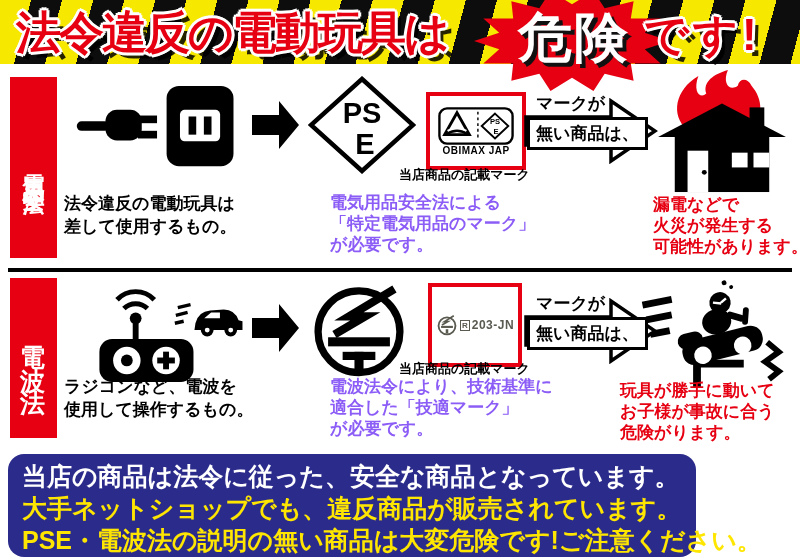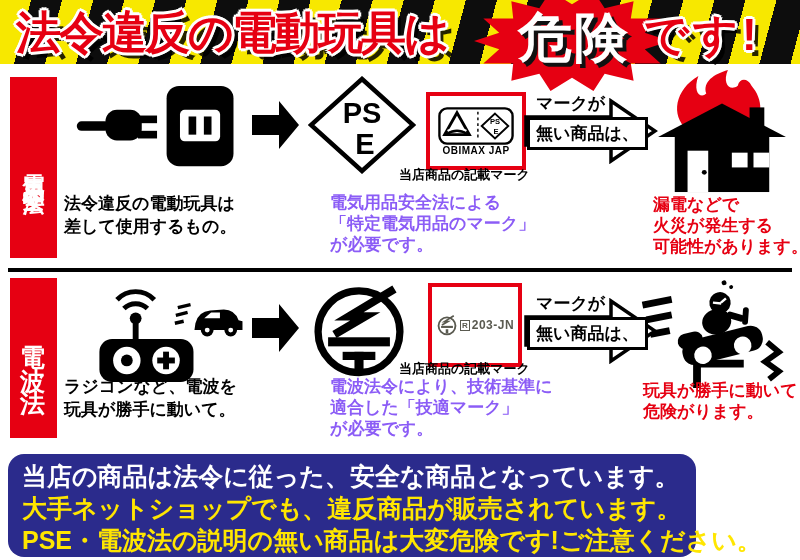--- a/index.html
+++ b/index.html
@@ -148,21 +148,21 @@
     <path d="M86,22 l13,-3 M84,30 l12,-3 M83,38 l9,-2" stroke="#000" stroke-width="3.5" fill="none"></path>
     <path d="M104,38 q3,-12 15,-13 l14,-1 q11,0 15,11 l4,1 v9 h-49 z"></path>
     <path d="M113,33 l7,-6 h9 v6 z" fill="#fff"></path>
     <circle cx="116" cy="45" r="6.5"></circle>
       <circle cx="116" cy="45" r="2.5" fill="#fff"></circle>
     <circle cx="140" cy="45" r="6.5"></circle>
       <circle cx="140" cy="45" r="2.5" fill="#fff"></circle>
   </svg>
   <div class="abs cap" style="left:64px;top:375px;">
     <div>ラジコンなど、電波を</div>
-    <div>玩具が勝手に動いて。</div>
+    <div>使用して操作するもの。</div>
   </div>
 
   <svg class="abs" style="left:252px;top:303px;" width="48" height="50" viewBox="0 0 48 50">
     <polygon points="0,15 27,15 27,1 47,25 27,49 27,35 0,35"></polygon>
   </svg>
 
   <svg class="abs" style="left:306px;top:280px;" width="106" height="100" viewBox="0 0 110 110">
     <circle cx="55" cy="57" r="45" fill="#fff" stroke="#000" stroke-width="8"></circle>
     <polyline points="94,10 44,40 62,40 28,60" fill="none" stroke="#000" stroke-width="9"></polyline>
     <rect x="21" y="63" width="68" height="10"></rect>
@@ -207,22 +207,23 @@
         <circle cx="107" cy="15" r="2"></circle>
       <ellipse cx="84" cy="46" rx="15" ry="13"></ellipse>
       <rect x="98" y="38" width="18" height="7" rx="3" transform="rotate(30 98 38)"></rect>
       <rect x="114" y="38" width="6" height="18" rx="3" transform="rotate(18 114 38)"></rect>
       <rect x="40" y="50" width="26" height="16" rx="8"></rect>
       <rect x="42" y="58" width="84" height="26" rx="12"></rect>
       <circle cx="62" cy="76" r="9" fill="#fff"></circle>
       <circle cx="104" cy="76" r="9" fill="#fff"></circle>
     </g>
   </svg>
-  <div class="abs risk" style="left:643px;top:380px;">
+  <div class="abs risk" style="left:620px;top:380px;">
     <div>玩具が勝手に動いて</div>
+    <div>お子様が事故に合う</div>
     <div>危険がります。</div>
   </div>
 
   <div class="abs footer-box">
     <p class="footer-line fl-white">当店の商品は法令に従った、安全な商品となっています。</p>
     <p class="footer-line fl-yellow">大手ネットショップでも、違反商品が販売されています。</p>
     <p class="footer-line fl-yellow">PSE・電波法の説明の無い商品は大変危険です!ご注意ください。</p>
   </div>
 
 </div>

